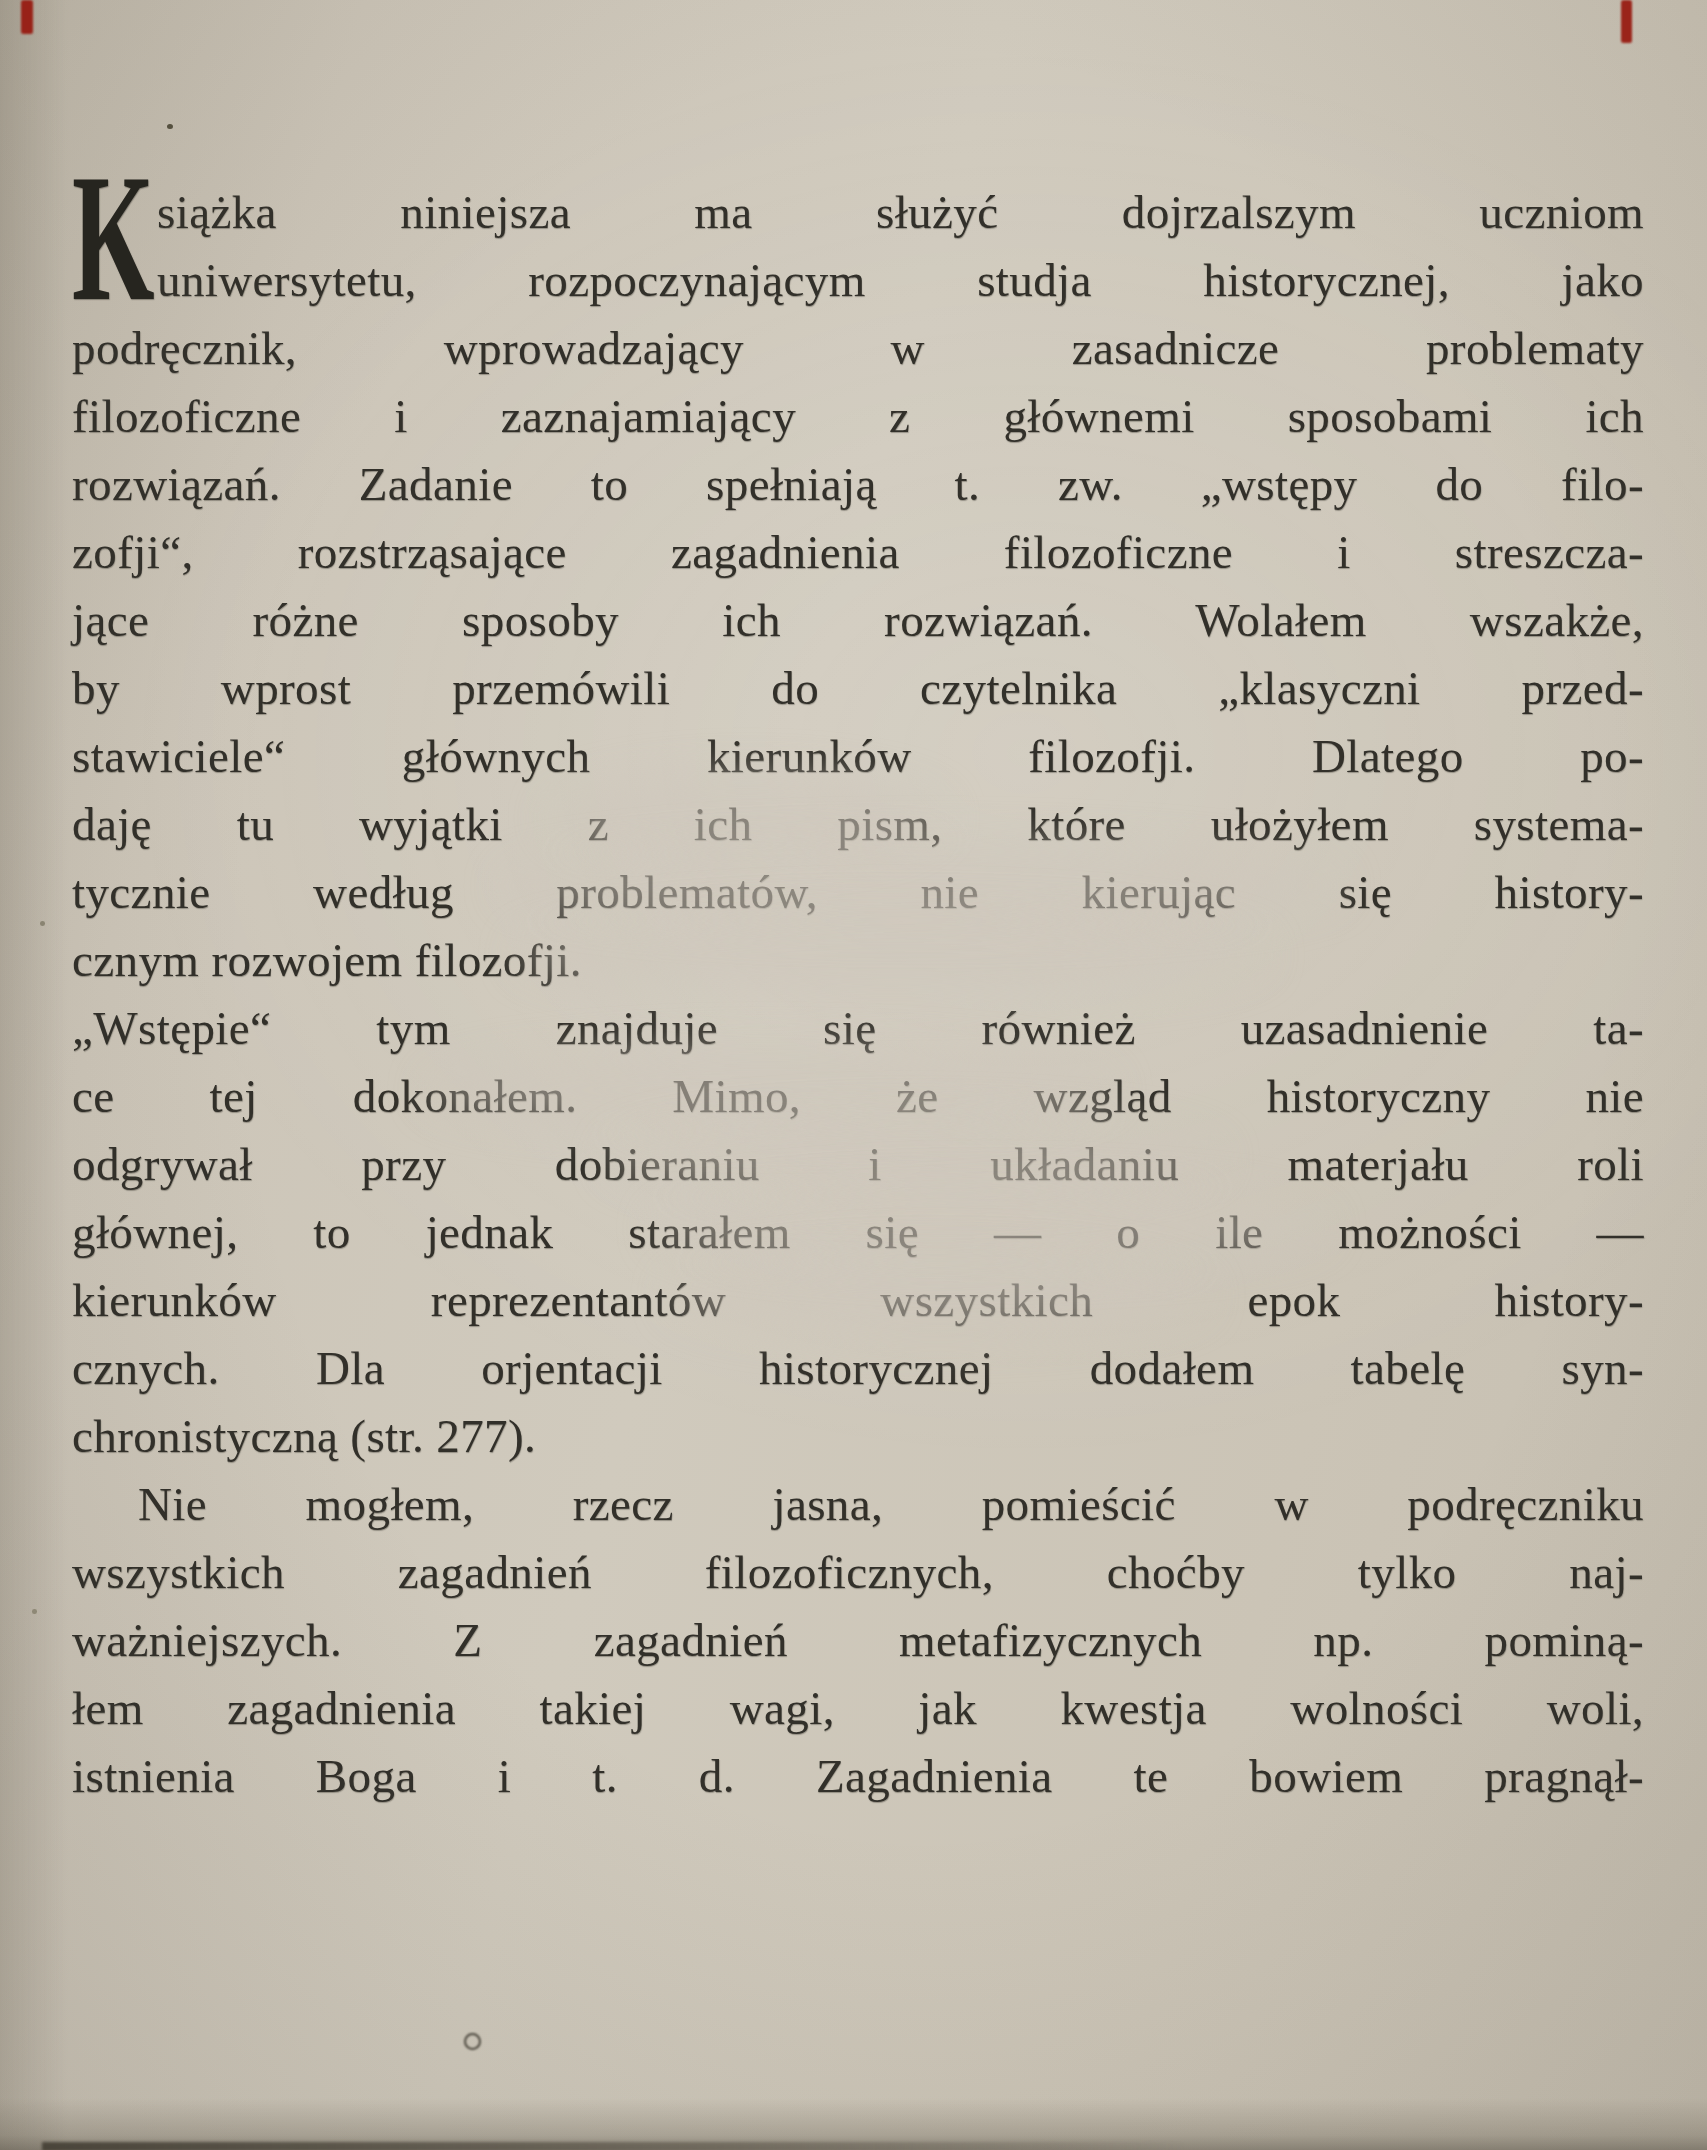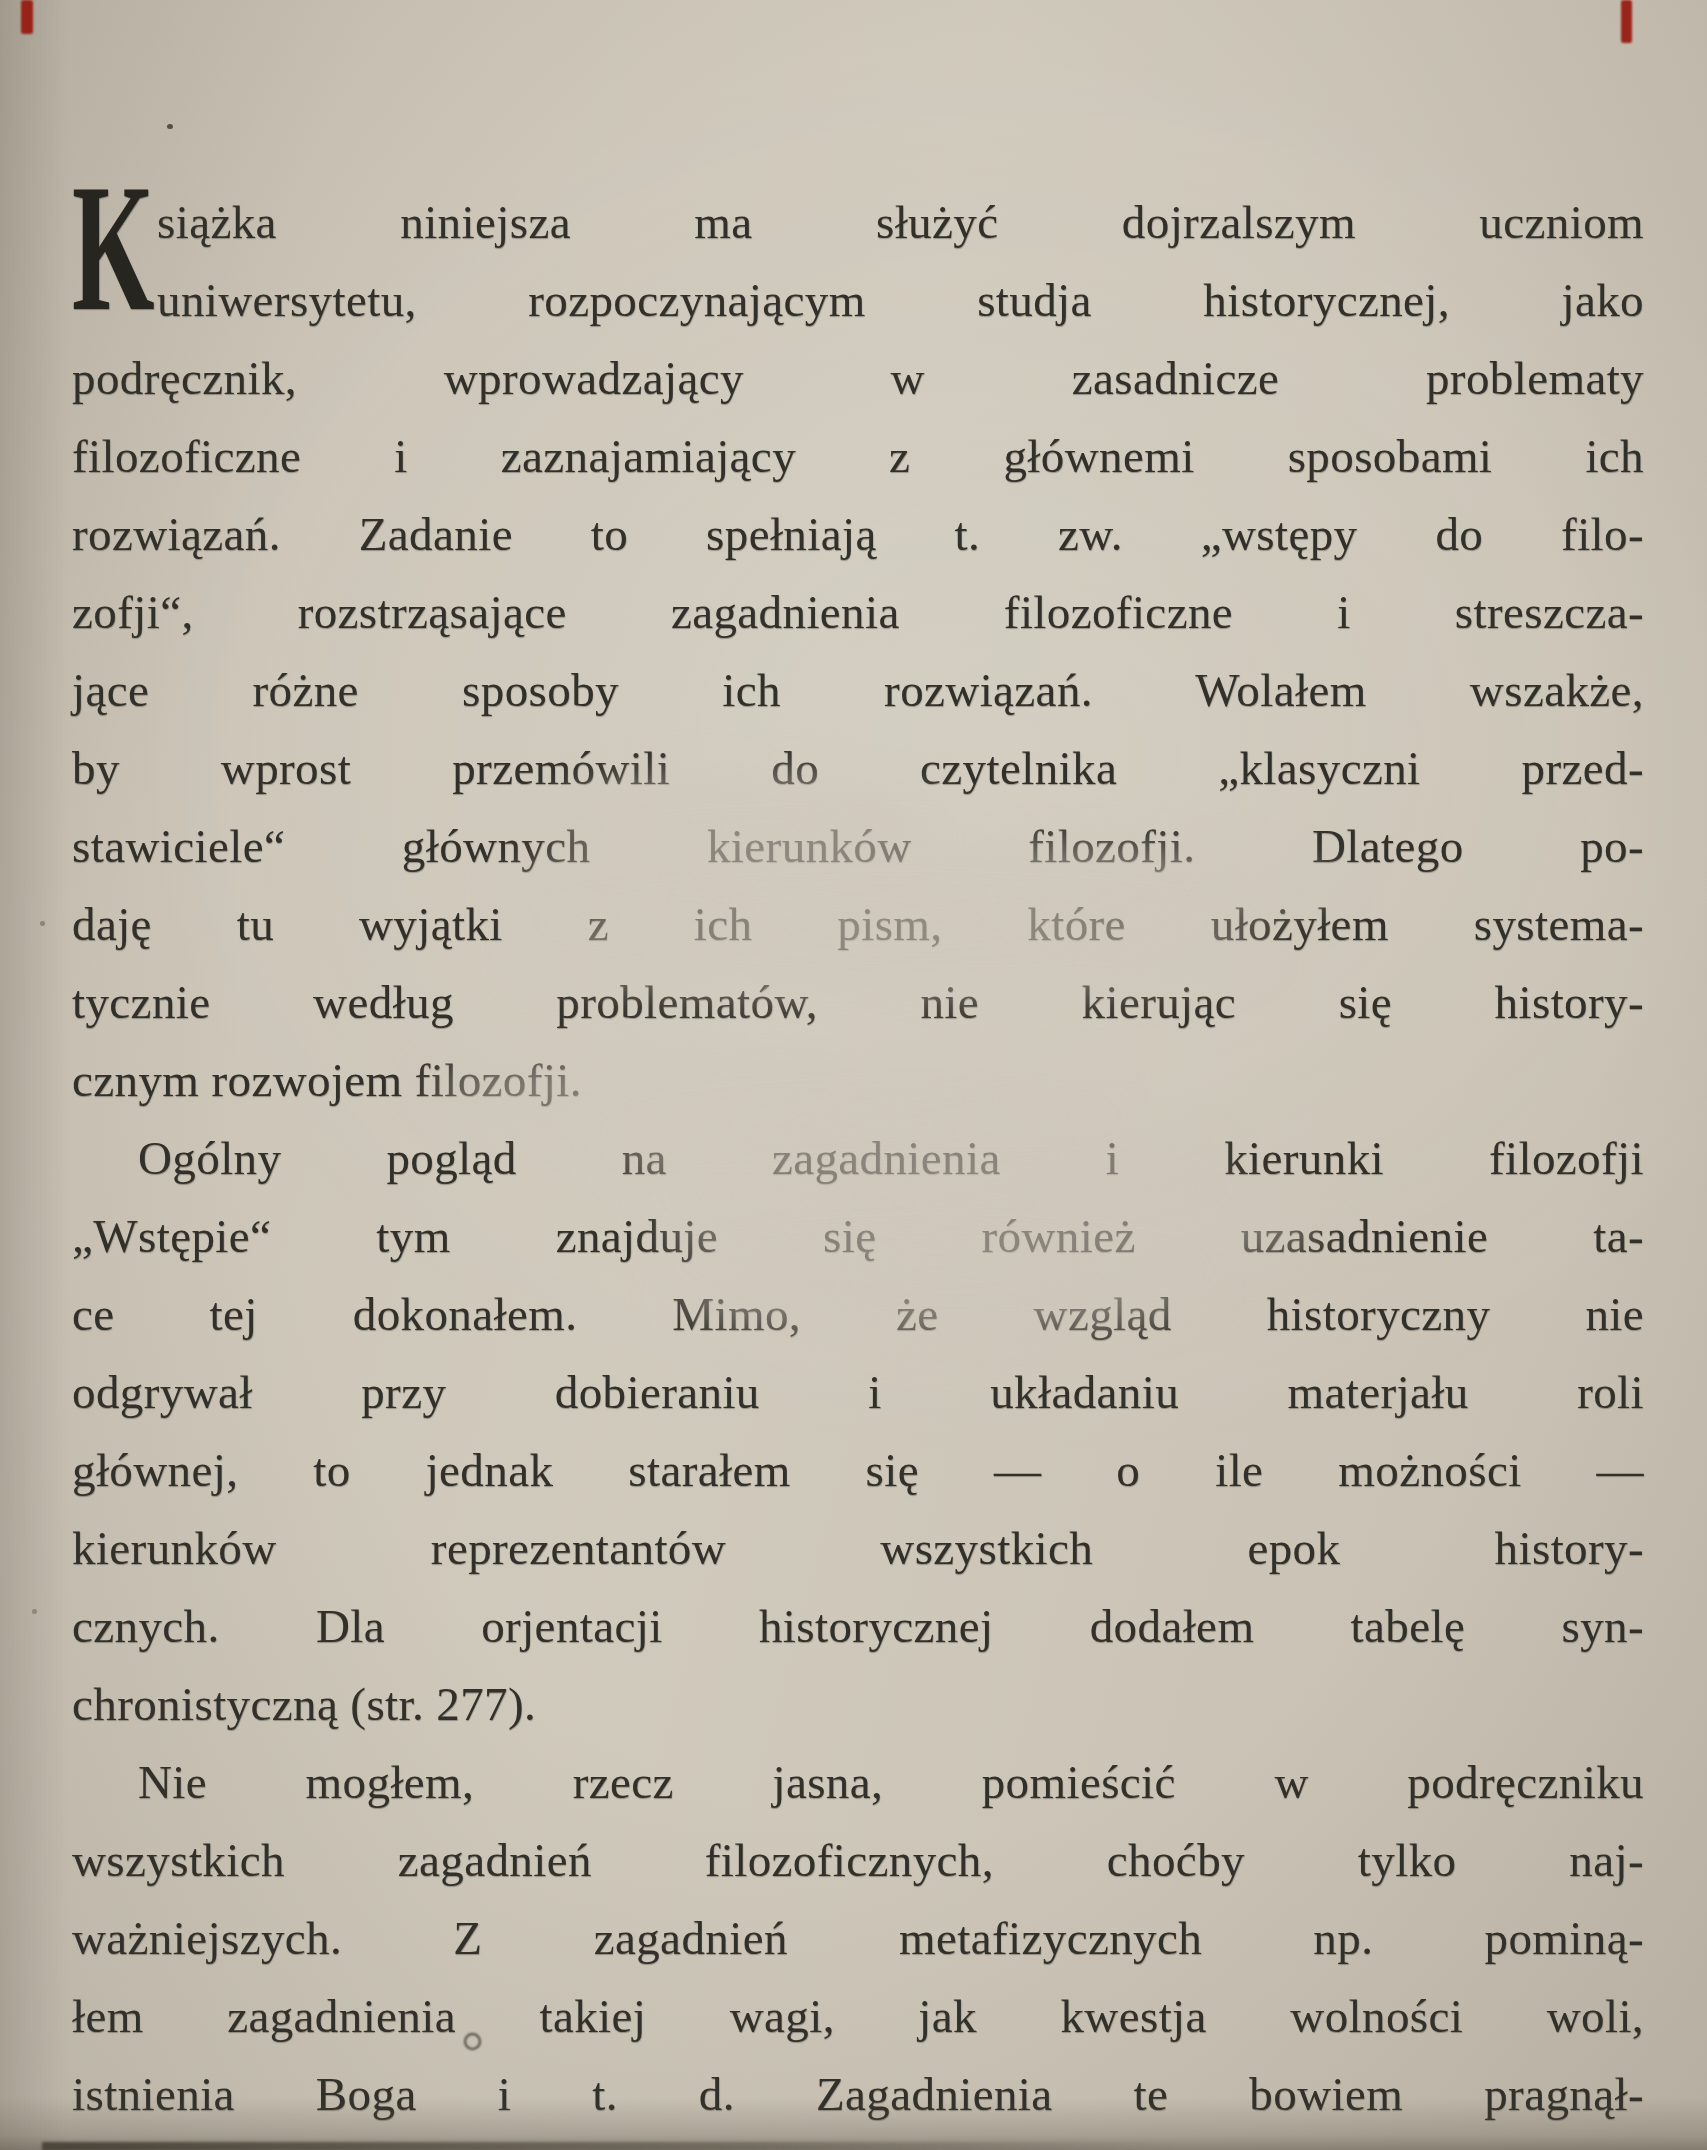--- a/index.html
+++ b/index.html
@@ -19,21 +19,21 @@
     background:linear-gradient(to right, rgba(58,53,43,.8), rgba(80,74,62,.5) 60%, rgba(0,0,0,0));
     filter:blur(1.5px);}
 
   .textblock{
     position:absolute;left:72px;top:178px;width:1572px;z-index:2;
     color:#32302a;font-size:47px;line-height:68px;letter-spacing:0.4px;
     text-shadow:0.4px 0.6px 1px rgba(50,47,40,.38);
     filter:blur(0.3px);
   }
   p.para{margin:0;padding:0;}
-  .line{display:block;text-align:justify;text-align-last:justify;margin-top:10px;}
+  .line{display:block;text-align:justify;text-align-last:justify;}
   .end{text-align-last:left;}
   .first-indent{padding-left:66px;}
   .dropcap{
     float:left;width:85px;height:133px;
     font-size:183px;line-height:120px;font-weight:700;color:#26251f;
     transform:scaleX(.58);transform-origin:0 0;
     text-shadow:0.8px 1.1px 1.5px rgba(40,38,32,.4);
   }
 
   .wash{position:absolute;z-index:3;background:rgba(206,199,187,.55);
@@ -67,21 +67,20 @@
     <span class="line">rozwiązań. Zadanie to spełniają t. zw. „wstępy do filo-</span>
     <span class="line">zofji“, rozstrząsające zagadnienia filozoficzne i streszcza-</span>
     <span class="line">jące różne sposoby ich rozwiązań. Wolałem wszakże,</span>
     <span class="line">by wprost przemówili do czytelnika „klasyczni przed-</span>
     <span class="line">stawiciele“ głównych kierunków filozofji. Dlatego po-</span>
     <span class="line">daję tu wyjątki z ich pism, które ułożyłem systema-</span>
     <span class="line">tycznie według problematów, nie kierując się history-</span>
     <span class="line end">cznym rozwojem filozofji.</span>
   </p>
   <p class="para">
-    <span class="line first-indent">Ogólny pogląd na zagadnienia i kierunki filozofji</span>
     <span class="line">„Wstępie“ tym znajduje się również uzasadnienie ta-</span>
     <span class="line">ce tej dokonałem. Mimo, że wzgląd historyczny nie</span>
     <span class="line">odgrywał przy dobieraniu i układaniu materjału roli</span>
     <span class="line">głównej, to jednak starałem się — o ile możności —</span>
     <span class="line">kierunków reprezentantów wszystkich epok history-</span>
     <span class="line">cznych. Dla orjentacji historycznej dodałem tabelę syn-</span>
     <span class="line end">chronistyczną (str. 277).</span>
   </p>
   <p class="para">
     <span class="line first-indent">Nie mogłem, rzecz jasna, pomieścić w podręczniku</span>

